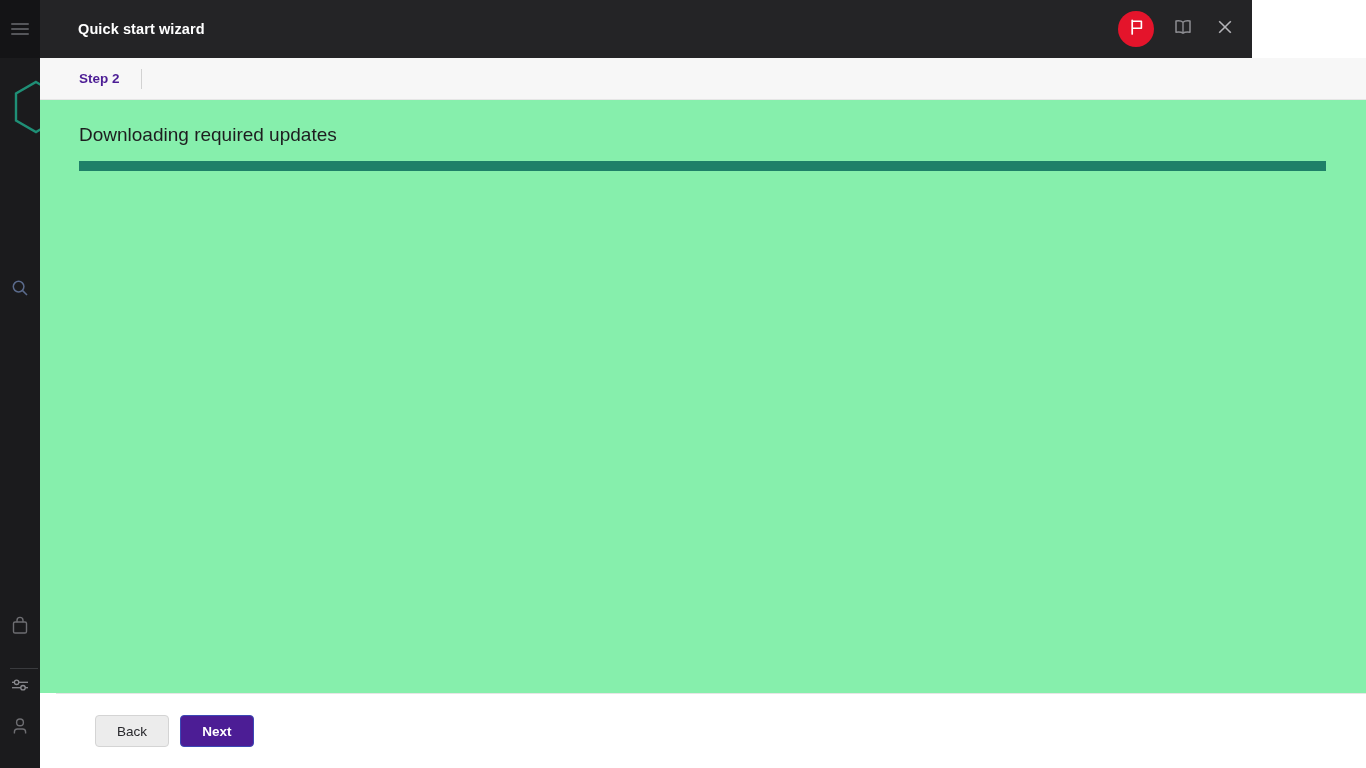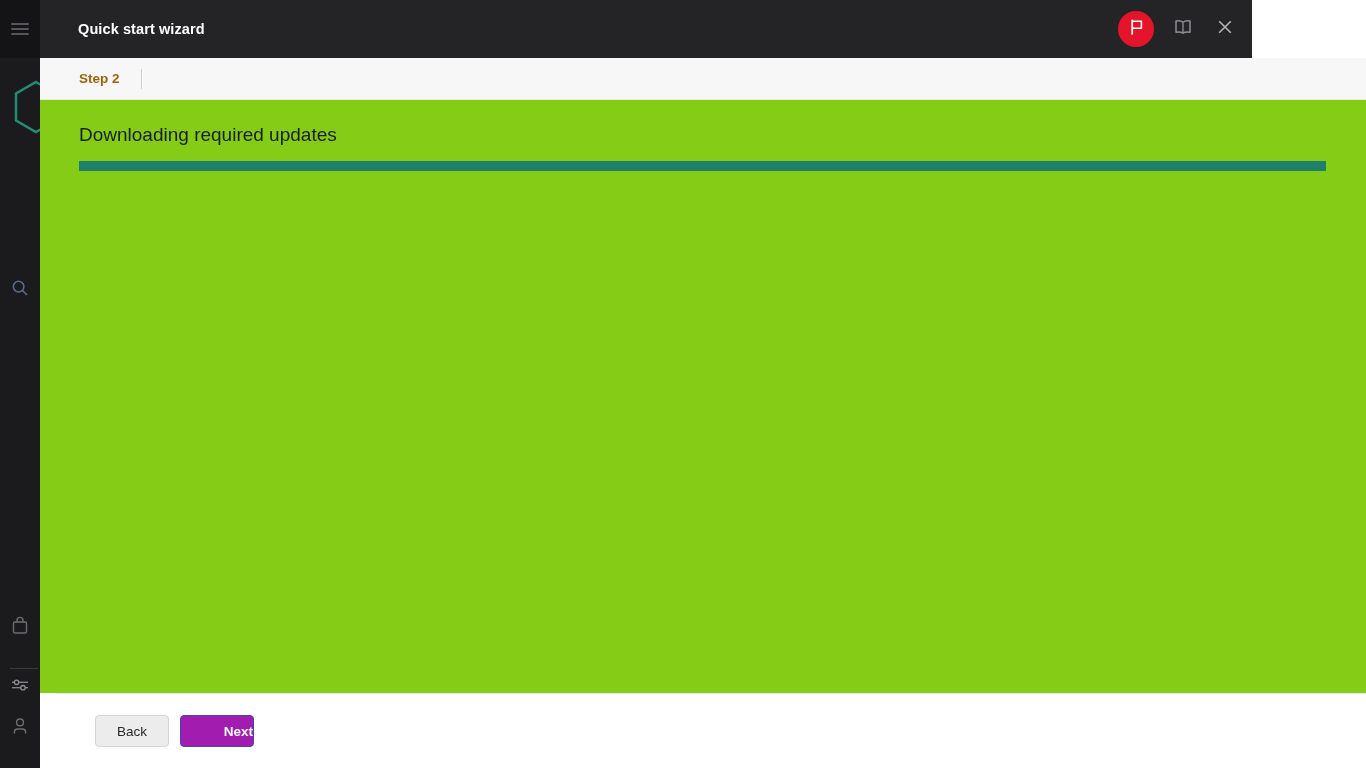--- a/index.html
+++ b/index.html
@@ -108,42 +108,42 @@
     width: 1326px; height: 42px;
     background: #f7f7f7;
     border-bottom: 1px solid #e6e6e6;
     display: flex;
     align-items: center;
   }
   .step-label {
     margin-left: 39px;
     font-size: 13.5px;
     font-weight: bold;
-    color: #a16207;
+    color: #4c1d95;
     white-space: nowrap;
   }
   .step-sep {
     width: 1px;
     height: 20px;
     background: #d2d2d2;
     margin: 0 21px;
   }
   .step-note {
     font-size: 13.5px;
     color: #a6a6aa;
     white-space: nowrap;
   }
 
   
   .content {
     position: absolute;
     left: 40px; top: 100px;
     width: 1326px;
     height: 593px;
-    background: #84cc16;
+    background: #86efac;
   }
   .content-title {
     position: absolute;
     left: 39px; top: 24px;
     font-size: 19px;
     color: #1d1d1f;
     white-space: nowrap;
   }
   .progress-track {
     position: absolute;
@@ -185,25 +185,24 @@
   .btn-back {
     margin-left: 39px;
     width: 74px; height: 32px;
     background: #ececec;
     border: 1px solid #d4d4d4;
     color: #27272b;
   }
   .btn-next {
     margin-left: 11px;
     width: 74px; height: 32px;
-    background: #a21caf;
+    background: #4c1d95;
     border: 1px solid #3b49b5;
     color: #ffffff;
     font-weight: bold;
-    text-align: right;
   }
 </style>
 </head>
 <body>
 
 <div id="app">
 
   <div class="sidebar">
 
     <div class="sidebar-burger">

